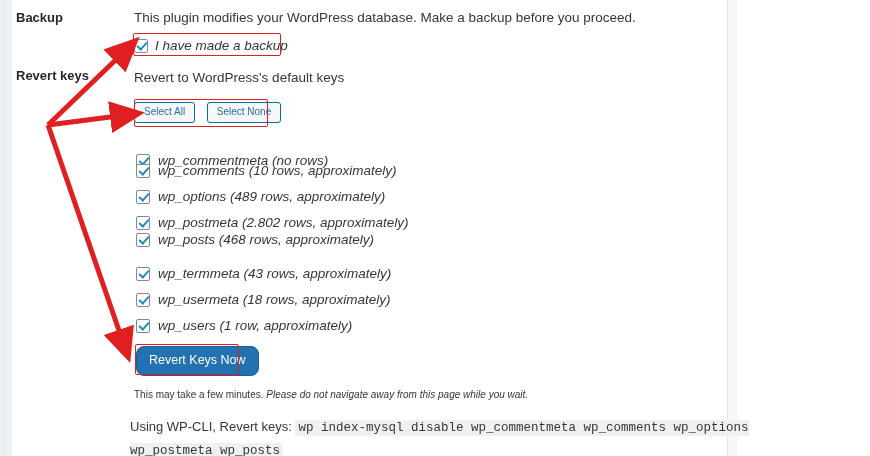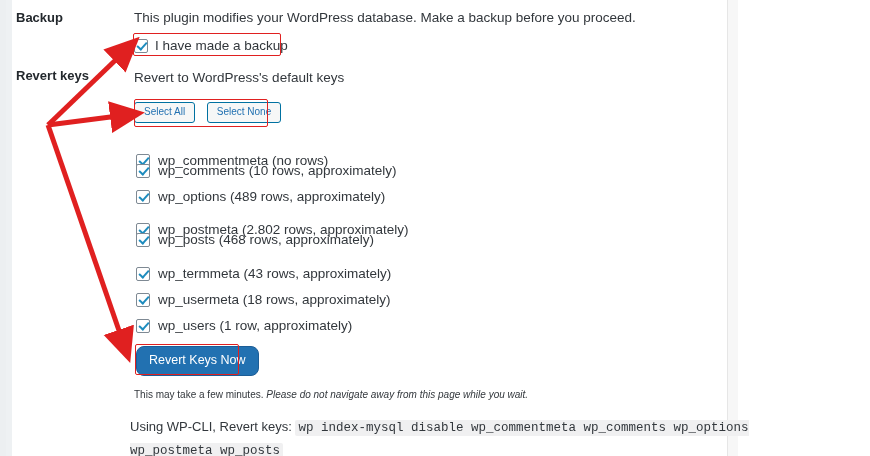--- a/index.html
+++ b/index.html
@@ -79,20 +79,21 @@
     width: 4px;
     height: 8px;
     border: solid #1e8cbe;
     border-width: 0 2px 2px 0;
     transform: rotate(42deg);
   }
   .cb-label {
     font-size: 13.5px;
     color: #32373c;
     white-space: nowrap;
+    font-style: italic;
   }
   .list-cb-row {
     position: absolute;
     left: 130px;
     display: flex;
     align-items: center;
     gap: 8px;
   }
   .btn-secondary {
     display: inline-block;
@@ -186,21 +187,21 @@
     <span class="cb-label">wp_commentmeta (no rows)</span>
   </div>
   <div class="list-cb-row" style="top:163px;">
     <span class="cb"></span>
     <span class="cb-label">wp_comments (10 rows, approximately)</span>
   </div>
   <div class="list-cb-row" style="top:189px;">
     <span class="cb"></span>
     <span class="cb-label">wp_options (489 rows, approximately)</span>
   </div>
-  <div class="list-cb-row" style="top:222px;">
+  <div class="list-cb-row" style="top:215px;">
     <span class="cb"></span>
     <span class="cb-label">wp_postmeta (2.802 rows, approximately)</span>
   </div>
   <div class="list-cb-row" style="top:232px;">
     <span class="cb"></span>
     <span class="cb-label">wp_posts (468 rows, approximately)</span>
   </div>
   <div class="list-cb-row" style="top:266px;">
     <span class="cb"></span>
     <span class="cb-label">wp_termmeta (43 rows, approximately)</span>

